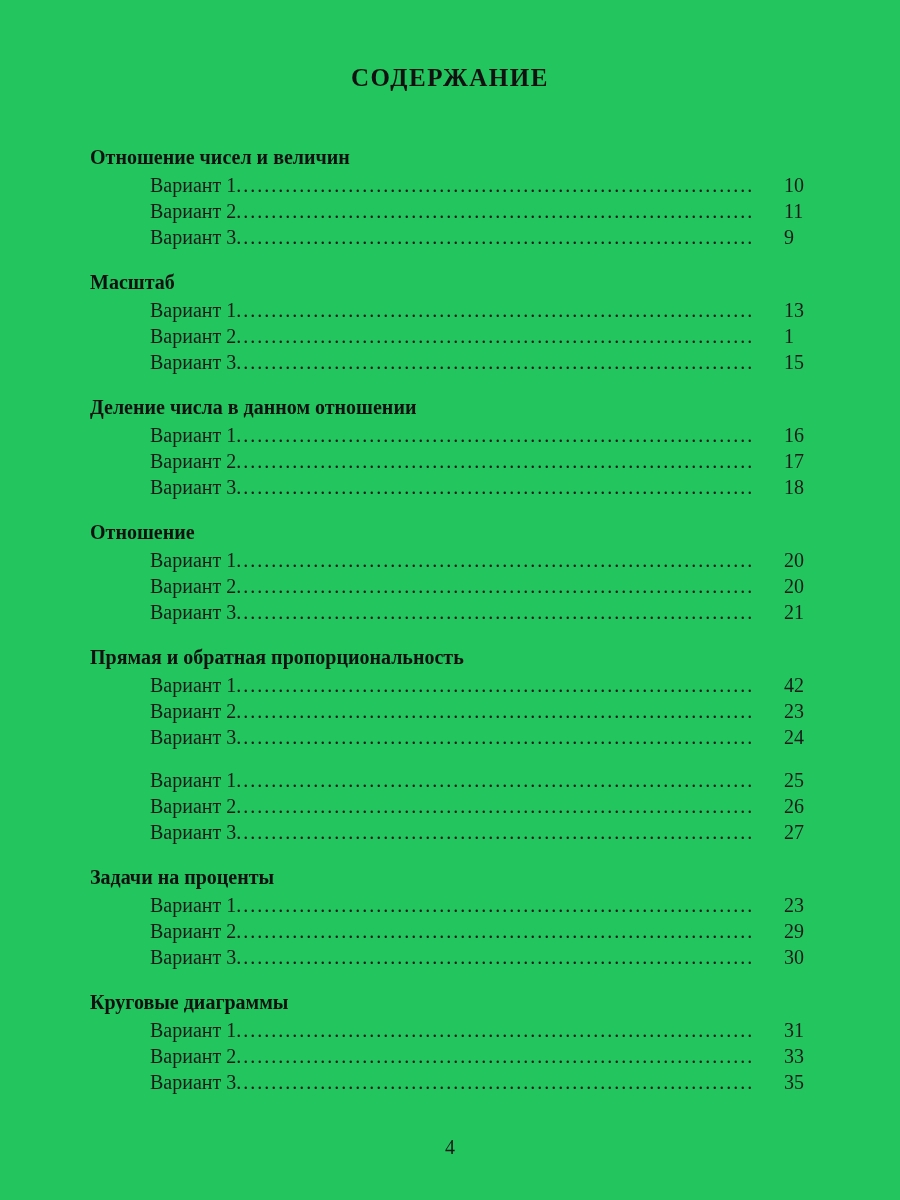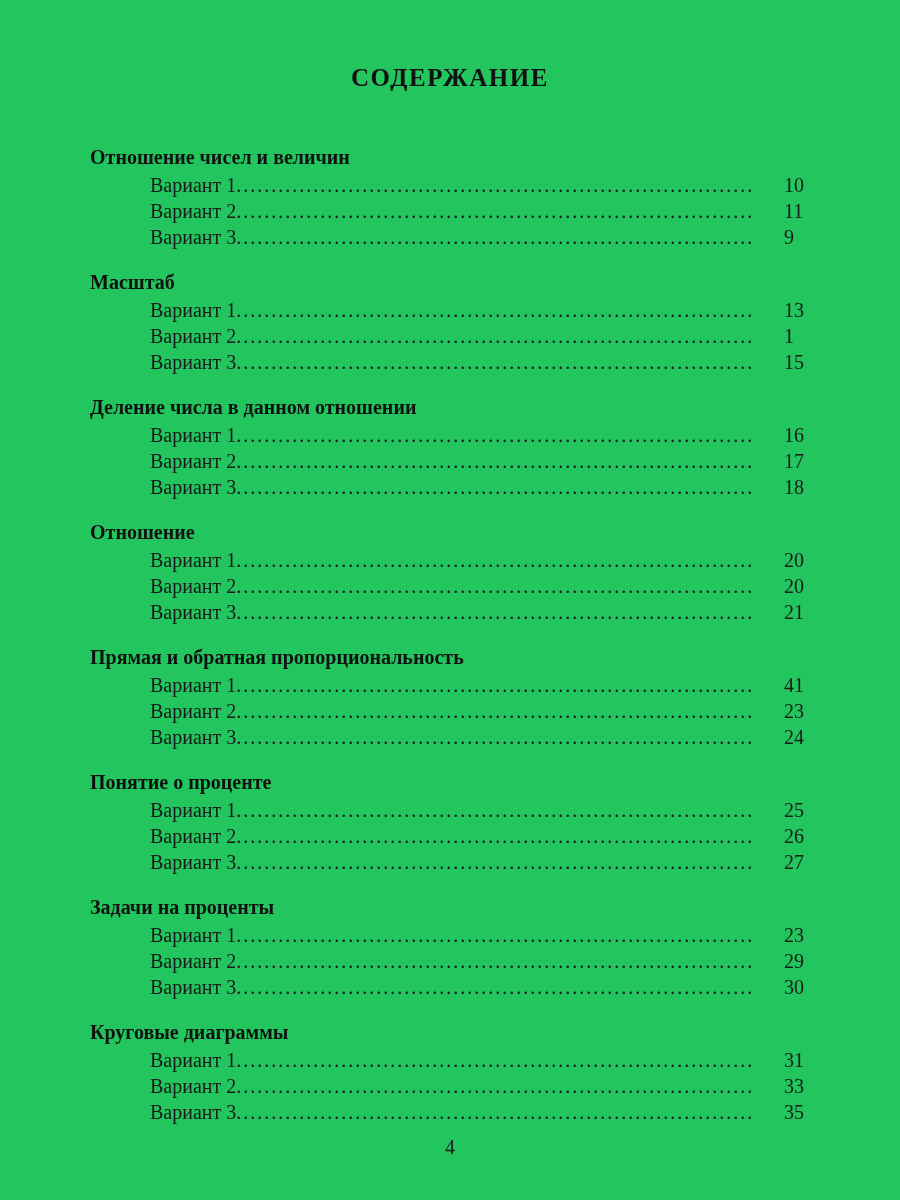--- a/index.html
+++ b/index.html
@@ -163,36 +163,35 @@
             <span class="toc-entry-page">21</span>
           </div>
         </div>
       </div>
       <div class="toc-section">
         <h2 class="toc-section-title">Прямая и обратная пропорциональность</h2>
         <div class="toc-entries">
           <div class="toc-entry">
             <span class="toc-entry-label">Вариант 1</span>
             <span class="dot-leader"></span>
-            <span class="toc-entry-page">41</span>
+            <span class="toc-entry-page">42</span>
           </div>
           <div class="toc-entry">
             <span class="toc-entry-label">Вариант 2</span>
             <span class="dot-leader"></span>
             <span class="toc-entry-page">23</span>
           </div>
           <div class="toc-entry">
             <span class="toc-entry-label">Вариант 3</span>
             <span class="dot-leader"></span>
             <span class="toc-entry-page">24</span>
           </div>
         </div>
       </div>
       <div class="toc-section">
-        <h2 class="toc-section-title">Понятие о проценте</h2>
         <div class="toc-entries">
           <div class="toc-entry">
             <span class="toc-entry-label">Вариант 1</span>
             <span class="dot-leader"></span>
             <span class="toc-entry-page">25</span>
           </div>
           <div class="toc-entry">
             <span class="toc-entry-label">Вариант 2</span>
             <span class="dot-leader"></span>
             <span class="toc-entry-page">26</span>

